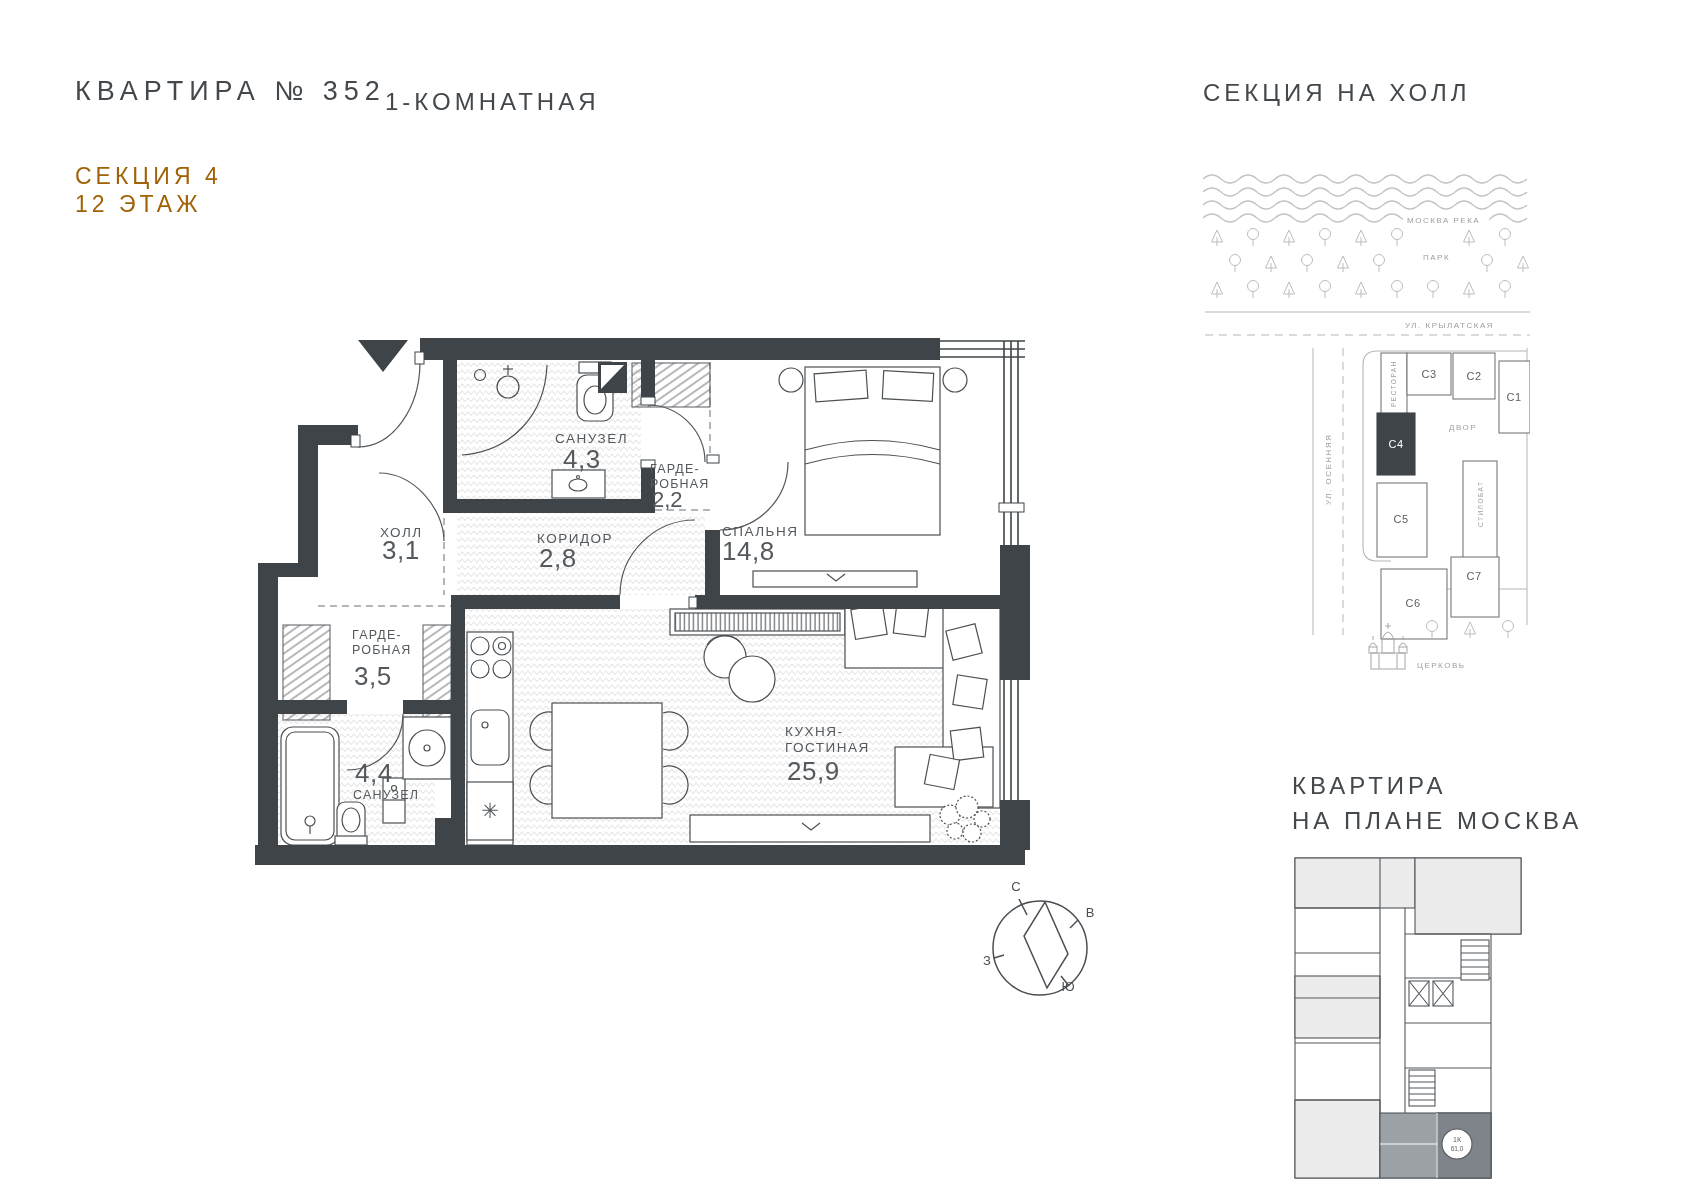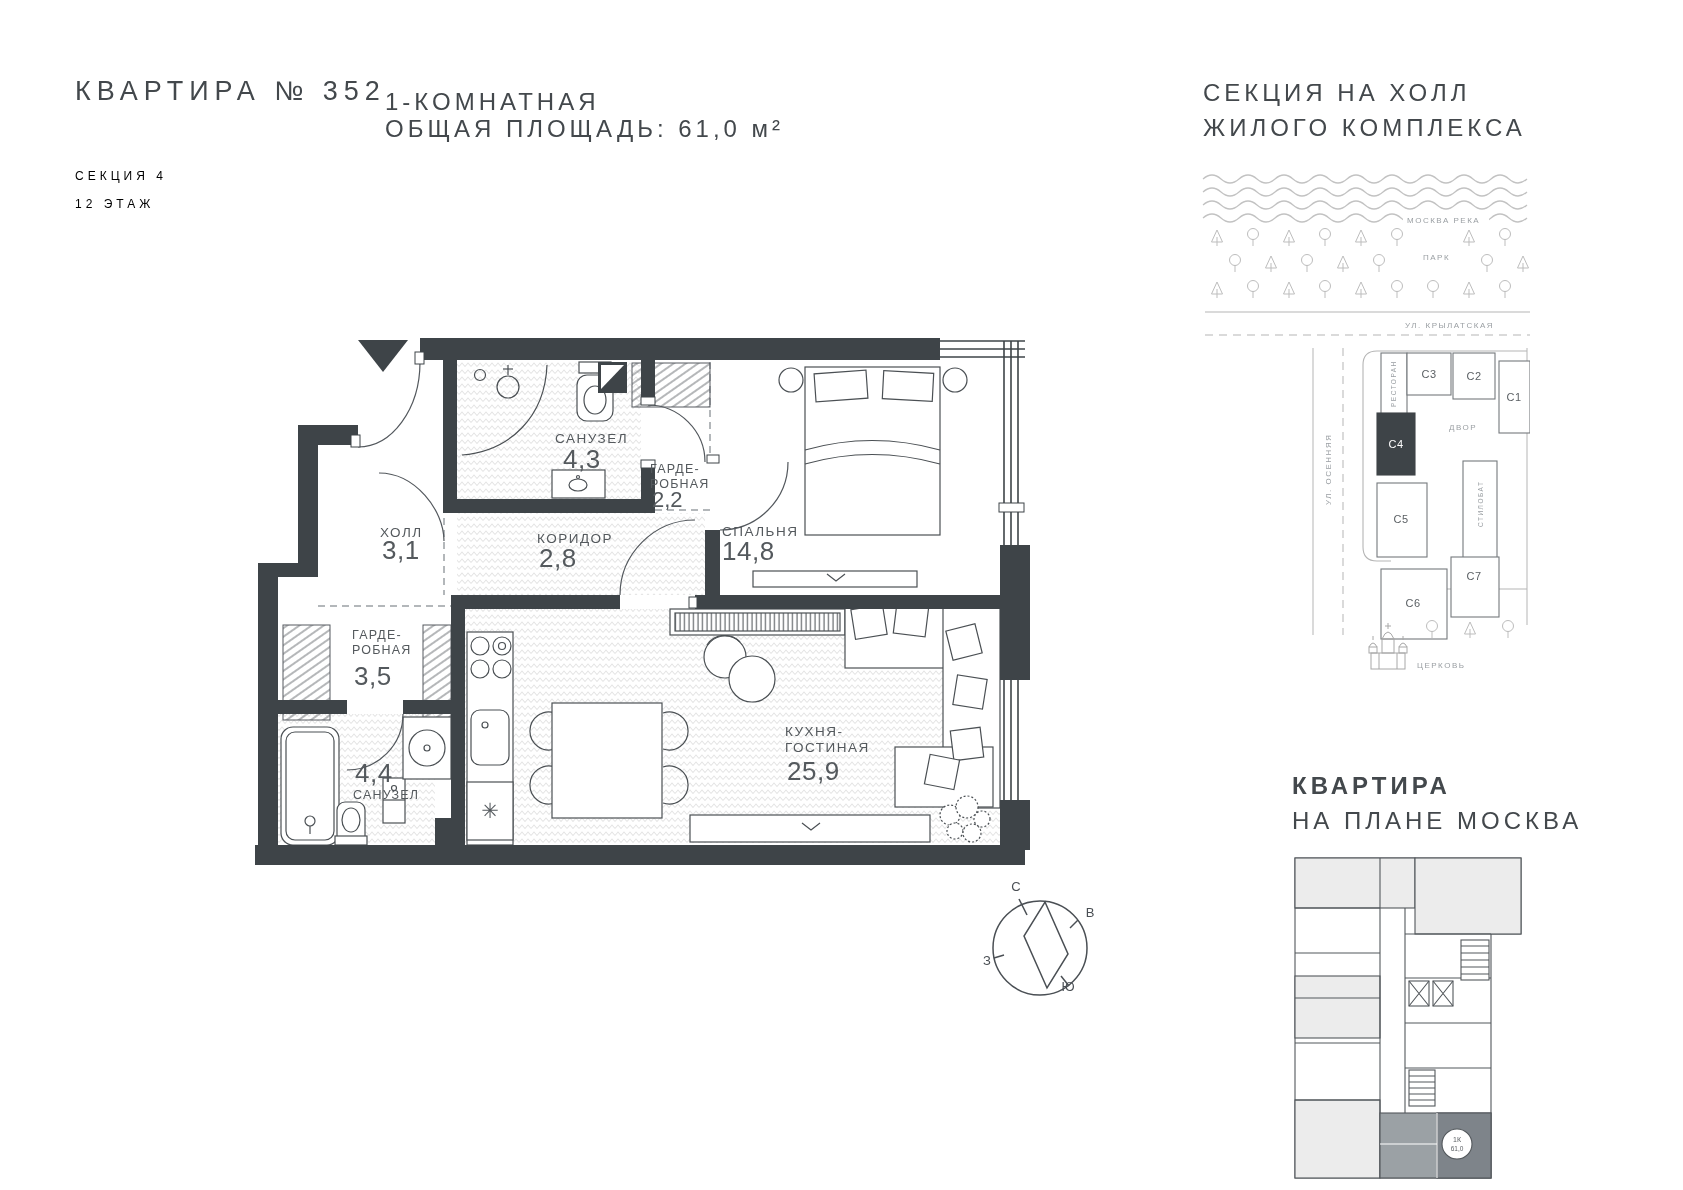--- a/index.html
+++ b/index.html
@@ -1,44 +1,42 @@
 <!DOCTYPE html>
 <html><head>
 <meta charset="utf-8">
 <style>
   html,body{margin:0;padding:0;background:#fff;}
   .sheet{position:relative;width:1683px;height:1190px;background:#ffffff;overflow:hidden;
          font-family:"Liberation Sans",sans-serif;color:#43484c;}
   .abs{position:absolute;}
   .h-big{font-size:27px;letter-spacing:6px;font-weight:500;color:#43484c;white-space:nowrap;}
   .h-mid{font-size:24px;letter-spacing:4px;font-weight:500;color:#43484c;line-height:35px;white-space:nowrap;}
-  .h-small{font-size:12px;letter-spacing:4px;font-weight:500;color:#000000;line-height:28px;white-space:nowrap;}
+  .h-small{font-size:23px;letter-spacing:4px;font-weight:500;color:#a16207;line-height:28px;white-space:nowrap;}
   svg text{font-family:"Liberation Sans",sans-serif;fill:#54595d;}
   .rname{font-size:13.5px;letter-spacing:1.5px;}
   .rname-s{font-size:12.5px;letter-spacing:1.2px;}
   .rarea{font-size:26px;letter-spacing:0.5px;}
   .rarea-s{font-size:22px;}
   .maplbl{font-size:8px;letter-spacing:1.5px;fill:#9a9fa3;}
   .seclbl{font-size:11px;letter-spacing:0.5px;fill:#5a5f63;}
   .view-lbl{font-size:13px;letter-spacing:2.5px;fill:#75797d;}
   .cmp{font-size:13px;fill:#4a4f54;}
   .badge-t{font-size:7px;fill:#5a5f63;}
 </style>
 </head>
 <body>
 
 <div class="sheet">
 
   <div class="abs h-big" style="left:75px;top:76px;">КВАРТИРА № 352</div>
   <div class="abs h-mid" style="left:385px;top:76px;margin-top:8px;">1-КОМНАТНАЯ</div>
-  <div class="abs h-mid" style="left:385px;top:111px;">ОБЩАЯ ПЛОЩАДЬ: 61,0 м²</div>
   <div class="abs h-small" style="left:75px;top:162px;">СЕКЦИЯ 4</div>
   <div class="abs h-small" style="left:75px;top:190px;text-align:right;">12 ЭТАЖ</div>
   <div class="abs h-mid" style="left:1203px;top:75px;">СЕКЦИЯ НА ХОЛЛ</div>
-  <div class="abs h-mid" style="left:1203px;top:110px;">ЖИЛОГО КОМПЛЕКСА</div>
 
   <svg class="abs" style="left:255px;top:305px;" width="775" height="560" viewBox="0 0 775 560">
     <defs>
       <pattern id="zig" width="12" height="7" patternUnits="userSpaceOnUse">
         <path d="M0,5.5 L3,2 L6,5.5 L9,2 L12,5.5" stroke="#e4e4e4" fill="none" stroke-width="1.1"></path>
       </pattern>
       <pattern id="hatch" width="7" height="7" patternUnits="userSpaceOnUse" patternTransform="rotate(55)">
         <line x1="1" y1="0" x2="1" y2="7" stroke="#6b7074" stroke-width="1"></line>
       </pattern>
       <pattern id="vlines" width="4.5" height="12" patternUnits="userSpaceOnUse">
@@ -369,21 +367,21 @@
       <rect x="32" y="24" width="8" height="6"></rect>
         <path d="M32,24 Q36,16 40,24"></path>
         <line x1="36" y1="13" x2="36" y2="17"></line>
     </g>
     <text class="maplbl" x="222" y="503">ЦЕРКОВЬ</text>
     <use href="#tD" x="237" y="466"></use>
       <use href="#tC" x="275" y="466"></use>
       <use href="#tD" x="313" y="466"></use>
   </svg>
 
-  <div class="abs h-mid" style="left:1292px;top:768px;font-weight:bold;">КВАРТИРА</div>
+  <div class="abs h-mid" style="left:1292px;top:768px;">КВАРТИРА</div>
   <div class="abs h-mid" style="left:1292px;top:803px;">НА ПЛАНЕ МОСКВА</div>
 
   <svg class="abs" style="left:1285px;top:848px;" width="245" height="338" viewBox="0 0 245 338">
     <g stroke="#53585c" stroke-width="1.1" fill="#ffffff">
       <path d="M10,10 H236 V86 H206 V330 H10 Z" fill="#ffffff"></path>
       <rect x="10" y="10" width="120" height="50" fill="#ececec"></rect>
       <rect x="130" y="10" width="106" height="76" fill="#ececec"></rect>
       <rect x="10" y="128" width="85" height="62" fill="#ececec"></rect>
       <rect x="10" y="252" width="85" height="78" fill="#ececec"></rect>
       <line x1="95" y1="10" x2="95" y2="330"></line>

